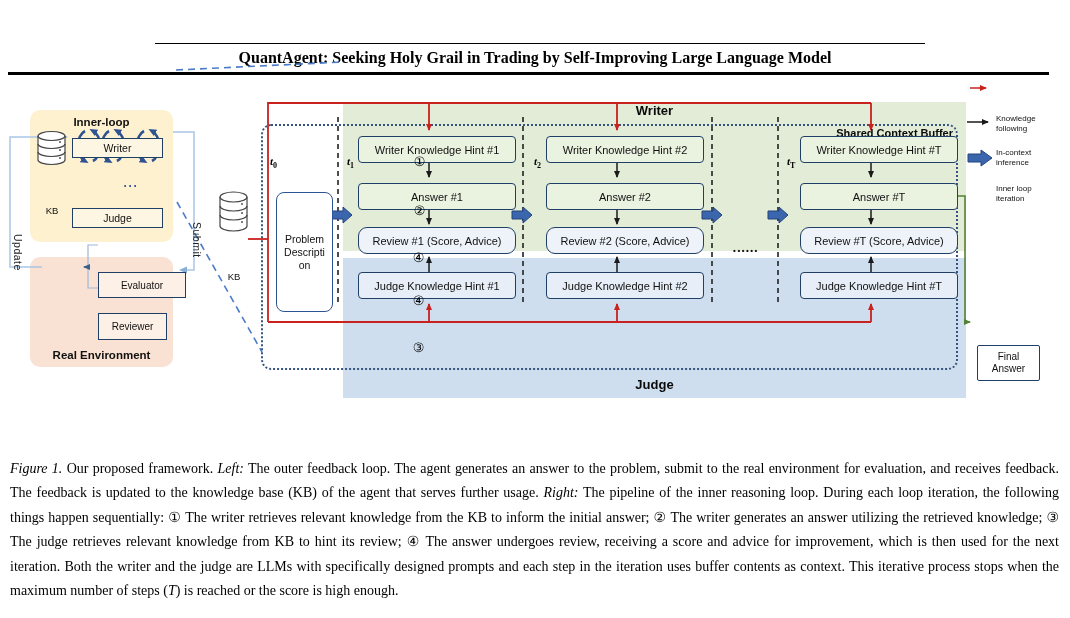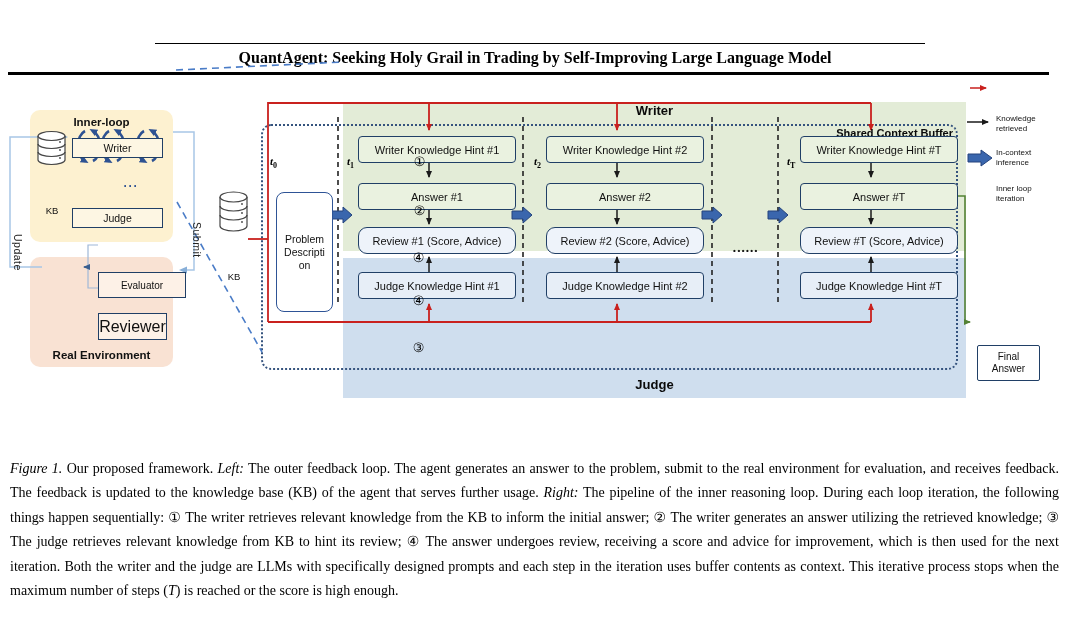--- a/index.html
+++ b/index.html
@@ -172,21 +172,21 @@
   <div class="abs z3 lbox" style="left:72px;top:98px;width:91px;height:20px;">Writer</div>
   <div class="abs z3 lbox" style="left:72px;top:168px;width:91px;height:20px;">Judge</div>
   <div class="abs z3 cycdots" style="left:122px;top:139px;width:18px;text-align:center;">···</div>
   <div class="abs z3 kbl" style="left:40px;top:165px;width:24px;">KB</div>
 
   <div class="abs z3 vtext" style="left:12px;top:194px;height:46px;">Update</div>
   <div class="abs z3 vtext" style="left:191px;top:182px;height:46px;">Submit</div>
 
   <div class="abs z3 bold" style="left:30px;top:309px;width:143px;text-align:center;font-size:11.5px;">Real Environment</div>
   <div class="abs z3 lbox pbox" style="left:98px;top:232px;width:88px;height:26px;font-size:10px;">Evaluator</div>
-  <div class="abs z3 lbox pbox" style="left:98px;top:273px;width:69px;height:27px;font-size:16px;">Reviewer</div>
+  <div class="abs z3 lbox pbox" style="left:98px;top:273px;width:69px;height:27px;font-size:10px;">Reviewer</div>
 
   <div class="abs z3 bandlabel" style="left:343px;top:63px;width:623px;">Writer</div>
   <div class="abs z3 bandlabel" style="left:343px;top:337px;width:623px;">Judge</div>
   <div class="abs z3 bufferlabel" style="left:700px;top:87px;width:253px;">Shared Context Buffer</div>
   <div class="abs z3 kbl" style="left:222px;top:231px;width:24px;">KB</div>
 
   <div class="abs z3 probbox" style="left:276px;top:152px;width:57px;height:120px;">
     <span>Problem</span>
     <span>Descripti</span>
     <span>on</span>
@@ -224,21 +224,21 @@
 
   <span class="abs z3 dots6" style="left:726px;top:206px;width:40px;text-align:center;">••••••</span>
 
   <div class="abs z3 fabox" style="left:977px;top:305px;width:63px;height:36px;">
     <span>Final</span>
     <span>Answer</span>
   </div>
 
   <div class="abs z3 legendtext" style="left:996px;top:74px;width:64px;">
     <div>Knowledge</div>
-    <div>retrieved</div>
+    <div>following</div>
   </div>
   <div class="abs z3 legendtext" style="left:996px;top:108px;width:64px;">
     <div>In-context</div>
     <div>inference</div>
   </div>
   <div class="abs z3 legendtext" style="left:996px;top:144px;width:64px;">
     <div>Inner loop</div>
     <div>iteration</div>
   </div>
 

